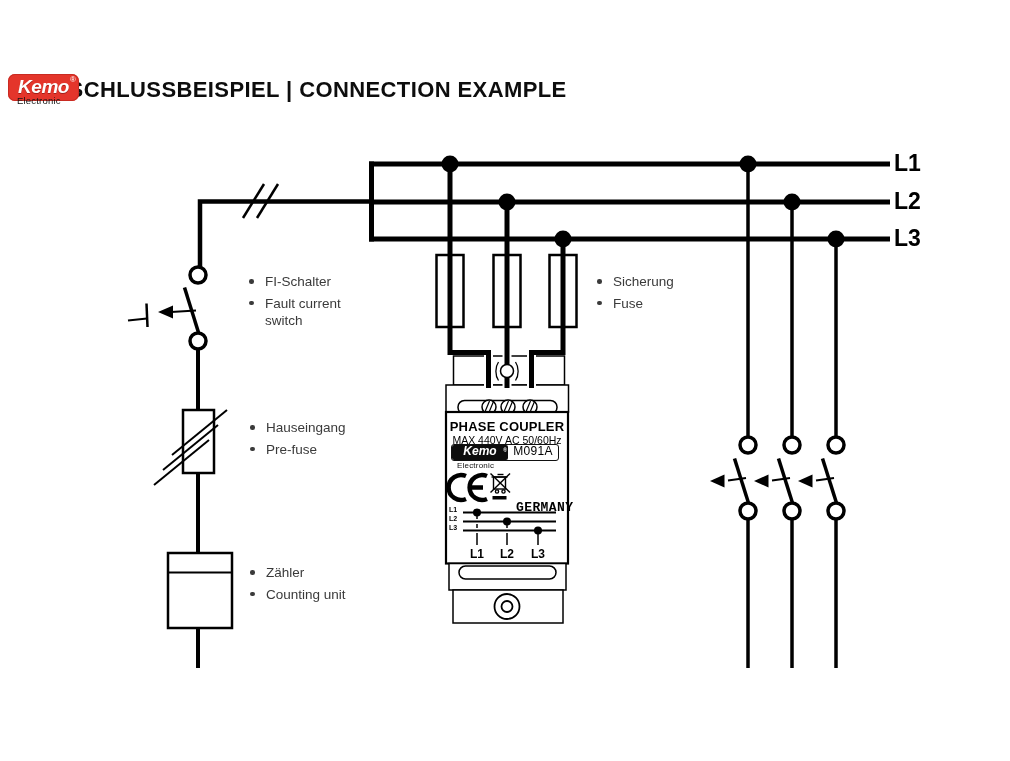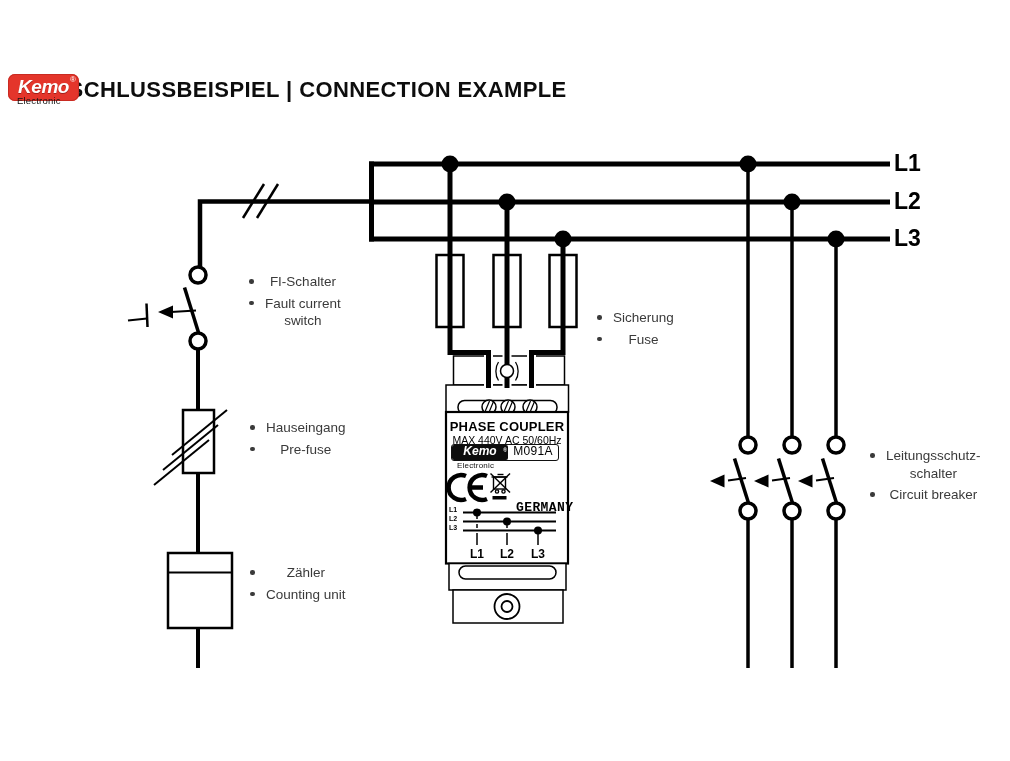--- a/index.html
+++ b/index.html
@@ -19,21 +19,21 @@
     display:block;text-align:center;line-height:26px;color:#fff;
     font-size:19px;font-weight:bold;font-style:italic;letter-spacing:-0.5px;
     text-shadow:0 1px 0 #9e1f18;
   }
   #kemo-logo .reg{position:absolute;top:1px;right:3px;color:#fff;font-size:8px;font-style:normal;}
   #logo-sub{left:17px;top:95px;font-size:9.5px;color:#141414;z-index:3;letter-spacing:.2px;}
   
   .phase-label{font-size:23px;font-weight:bold;color:#000;}
   
   ul.note{list-style:none;margin:0;padding:0 0 0 19px;color:#3a3a3a;}
-  ul.note li{position:relative;font-size:13.5px;line-height:17.5px;margin:0 0 4px 0;white-space:pre-line;text-align:center;}
+  ul.note li{position:relative;font-size:13.5px;line-height:17.5px;margin:0 0 4px 0;white-space:pre-line;}
   ul.note li::before{content:"";position:absolute;left:-16px;top:6px;width:4.5px;height:4.5px;
     border-radius:50%;background:#3a3a3a;}
   
   .dev-center{width:122px;left:446px;text-align:center;color:#000;}
   #dev-title{top:419px;font-size:13px;font-weight:bold;letter-spacing:.2px;}
   #dev-rating{top:433.5px;font-size:10.5px;font-weight:normal;}
   #kemo-model-box{left:451px;top:444px;width:108px;height:17px;border:1.6px solid #111;
     border-radius:3px;box-sizing:border-box;display:flex;background:#fff;}
   #kemo-model-box .kemo-black{flex:0 0 56px;background:#0d0d0d;border-radius:2px;color:#fff;
     font-size:12px;font-weight:bold;font-style:italic;text-align:center;line-height:13px;position:relative;}
@@ -224,36 +224,31 @@
 
   <div class="abs phase-label" style="left:894px;top:150px;">L1</div>
   <div class="abs phase-label" style="left:894px;top:188px;">L2</div>
   <div class="abs phase-label" style="left:894px;top:225px;">L3</div>
 
   <ul class="abs note" style="left:246px;top:273px;">
     <li>FI-Schalter</li>
     <li>Fault current
 switch</li>
   </ul>
-  <ul class="abs note" style="left:594px;top:273px;margin-top:36px;">
+  <ul class="abs note" style="left:594px;top:273px;">
     <li>Sicherung</li>
     <li>Fuse</li>
   </ul>
   <ul class="abs note" style="left:247px;top:419px;">
     <li>Hauseingang</li>
     <li>Pre-fuse</li>
   </ul>
   <ul class="abs note" style="left:247px;top:564px;">
     <li>Zähler</li>
     <li>Counting unit</li>
-  </ul>
-  <ul class="abs note" style="left:867px;top:447px;">
-    <li>Leitungsschutz-
-schalter</li>
-    <li>Circuit breaker</li>
   </ul>
 
   <div class="abs dev-center" id="dev-title">PHASE COUPLER</div>
   <div class="abs dev-center" id="dev-rating">MAX 440V AC 50/60Hz</div>
   <div class="abs" id="kemo-model-box">
     <span class="kemo-black">
       <span>Kemo</span>
       <span class="reg2">®</span>
     </span>
     <span class="model">M091A</span>

